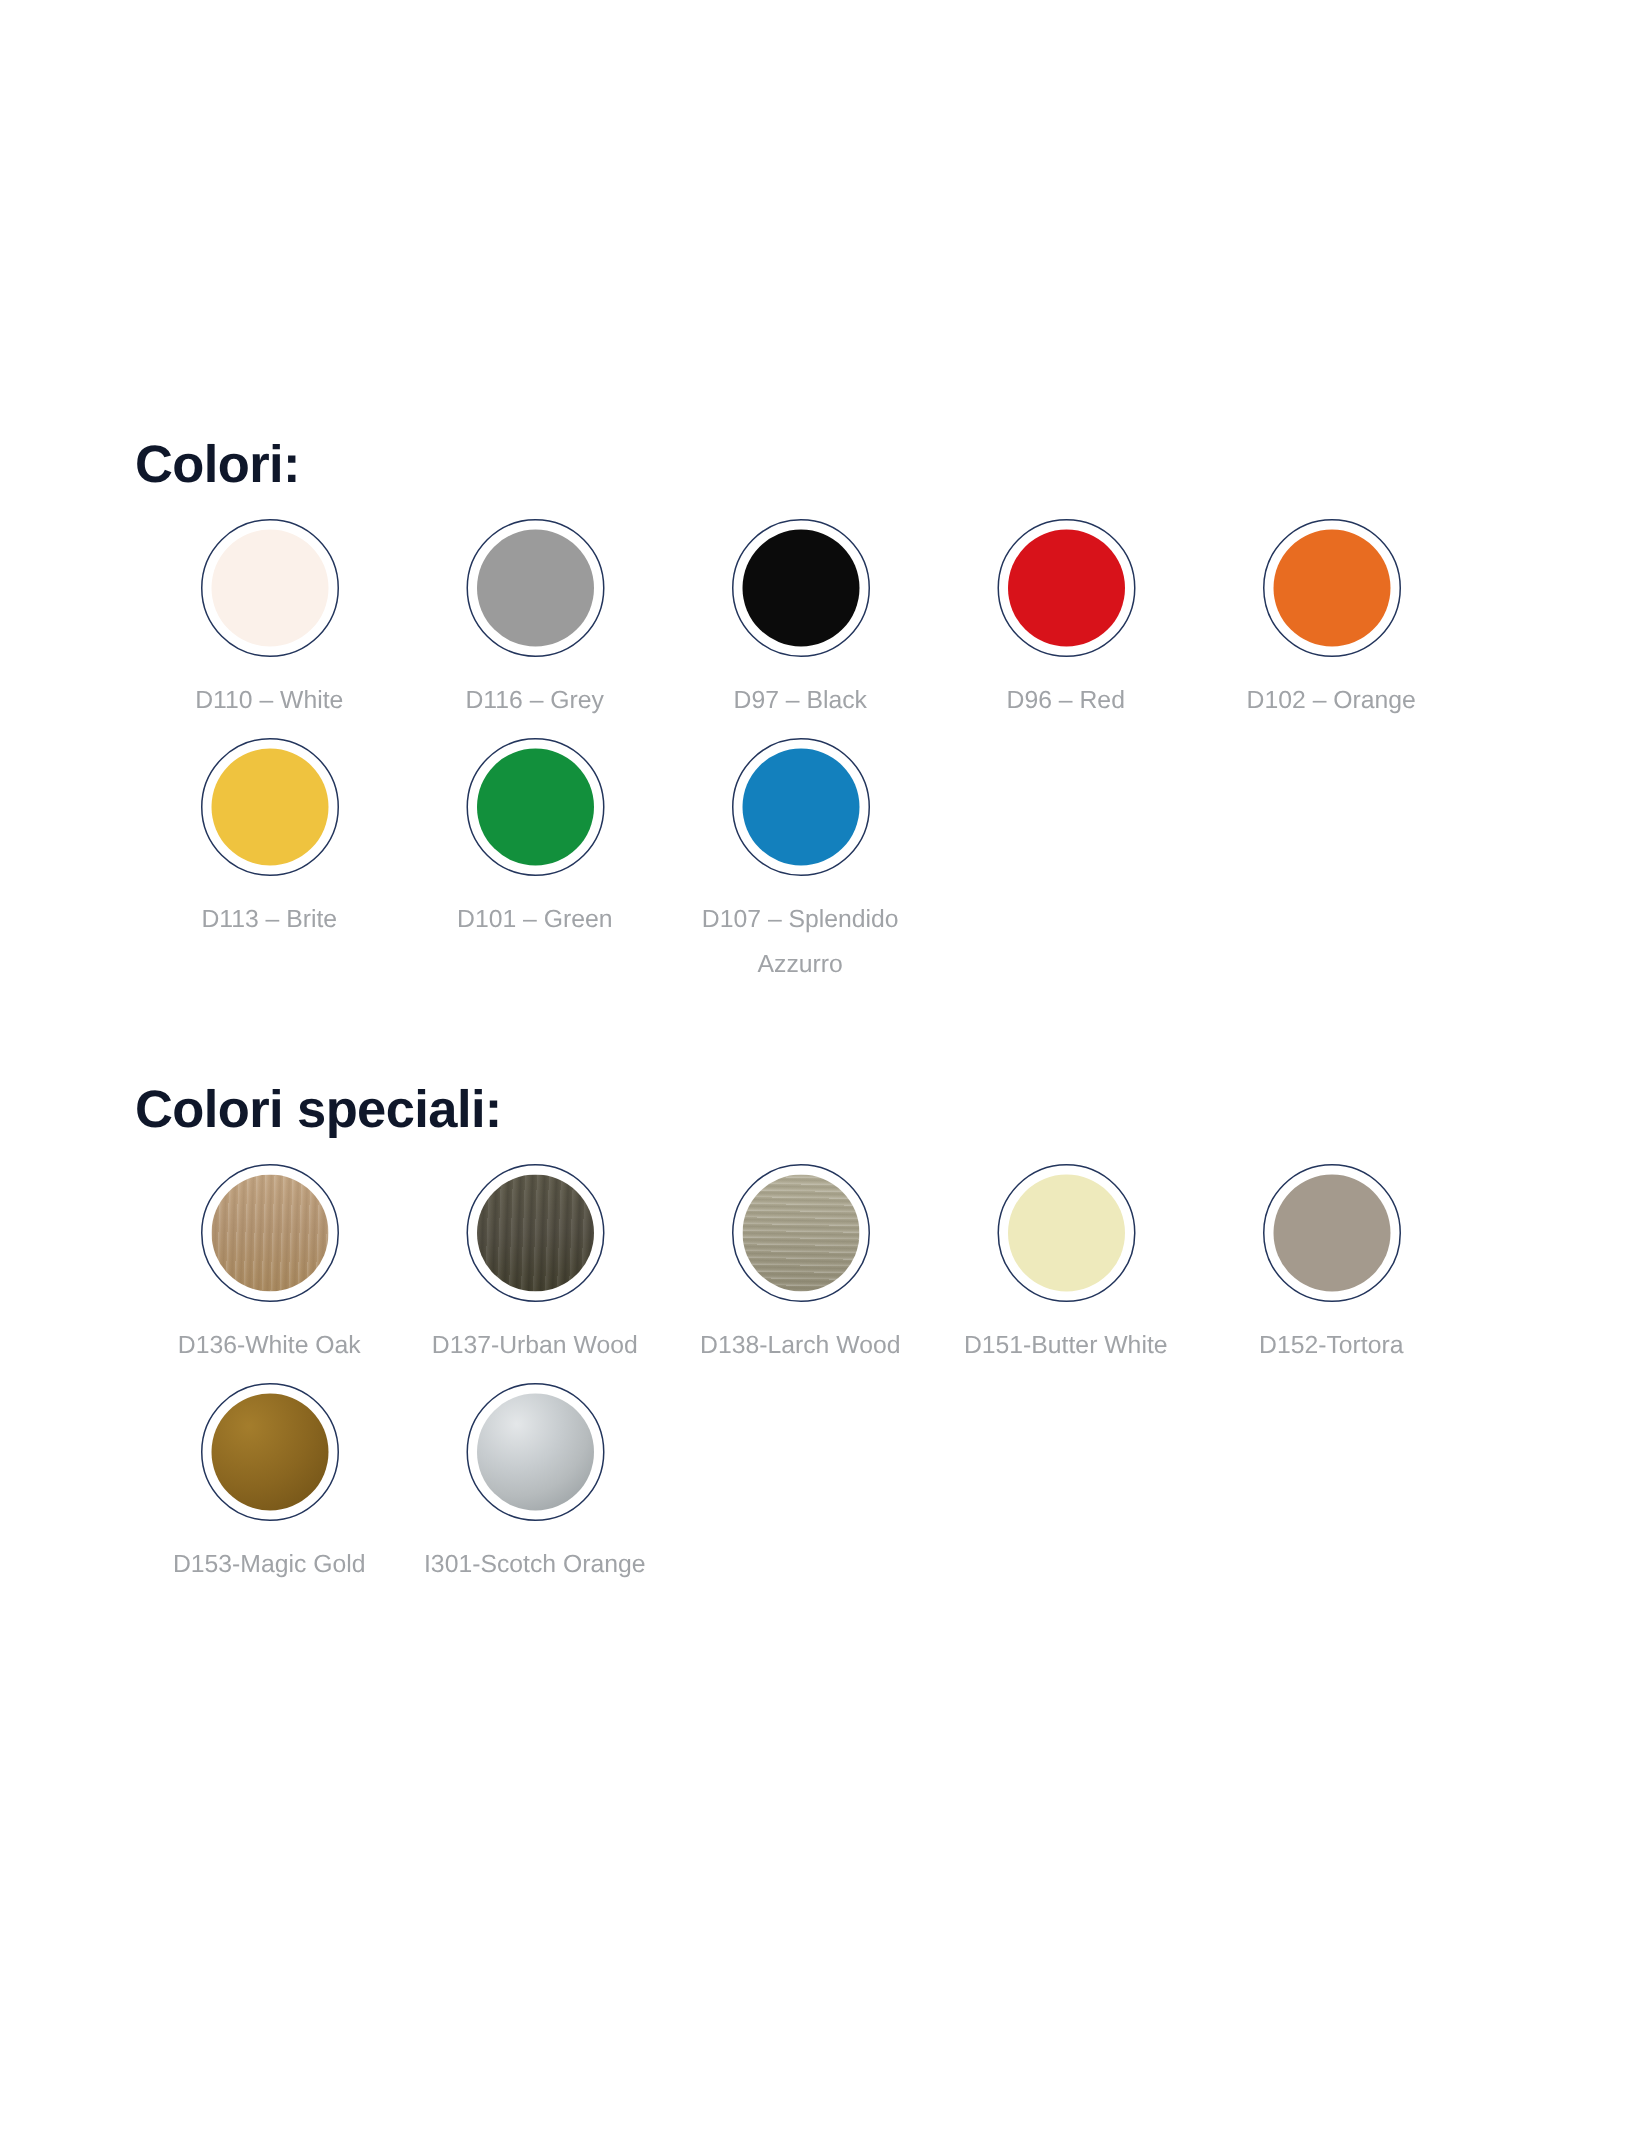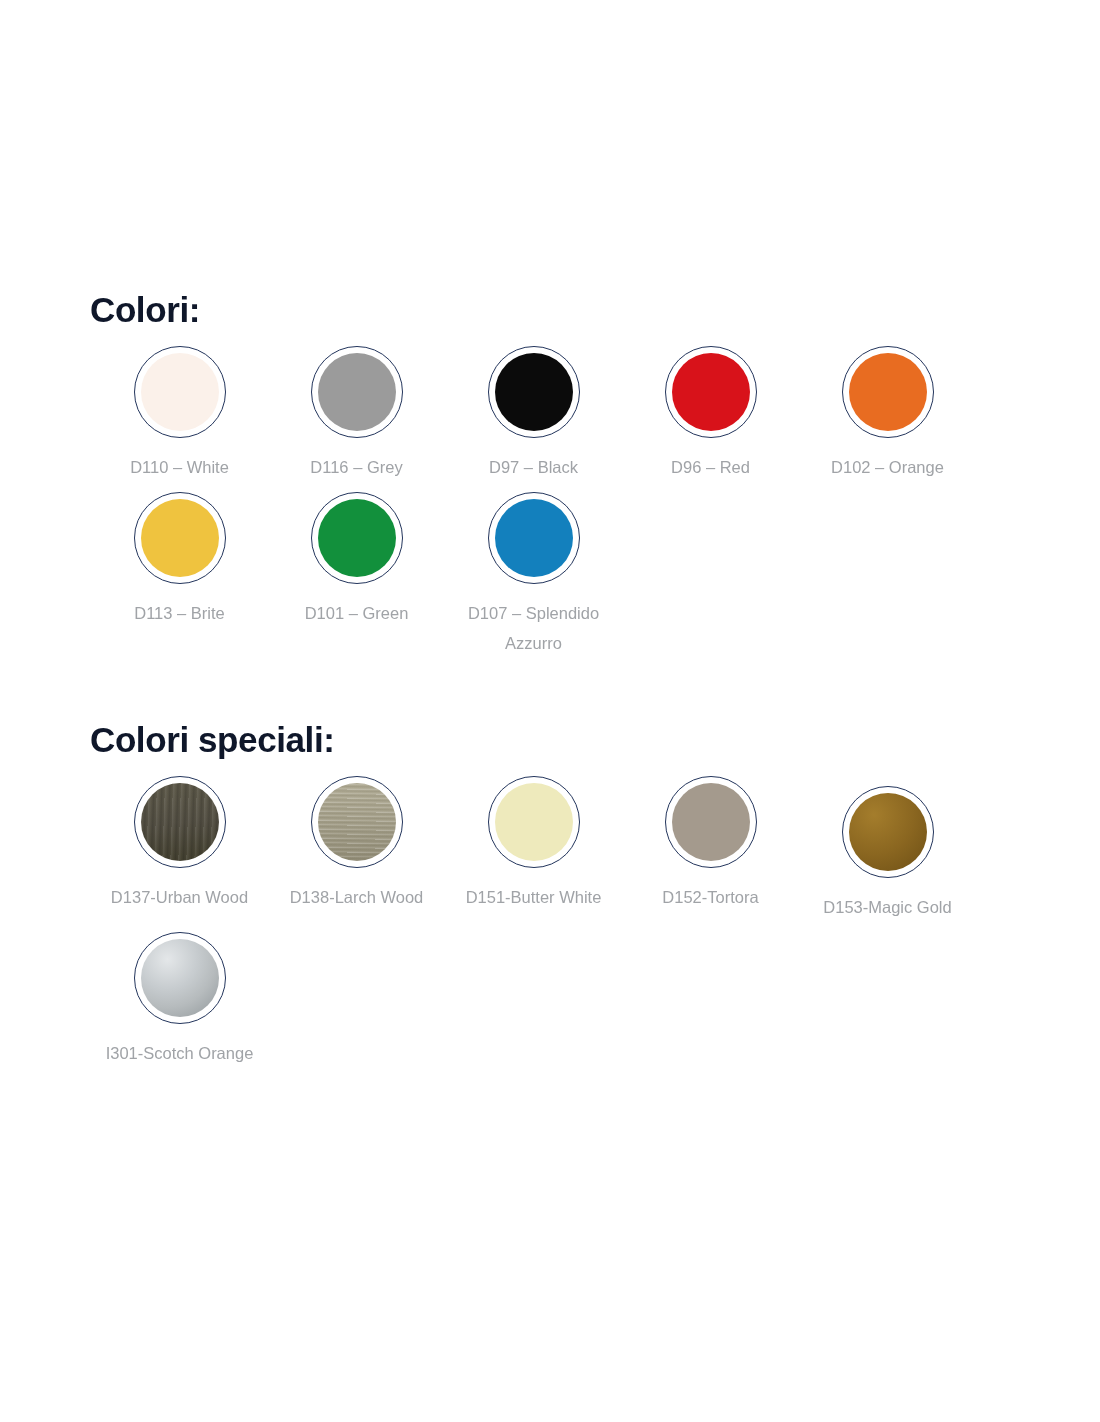--- a/index.html
+++ b/index.html
@@ -147,20 +147,26 @@
           <div class="swatch-label">D107 – Splendido Azzurro</div>
         </div>
       </div>
   </div>
 
   <div class="section" id="section-speciali">
     <h2 class="section-title">Colori speciali:</h2>
     <div class="swatch-grid">
         <div class="swatch-cell">
           <div class="swatch-ring">
+            <div class="swatch-disc" style="background:repeating-linear-gradient(92deg, rgba(255,255,255,.16) 0px, rgba(255,255,255,0) 2px, rgba(90,60,30,.10) 4px, rgba(255,255,255,0) 6px),linear-gradient(180deg, #c2a583 0%, #b49674 45%, #a8895f 100%)"></div>
+          </div>
+          <div class="swatch-label">D136-White Oak</div>
+        </div>
+        <div class="swatch-cell">
+          <div class="swatch-ring">
             <div class="swatch-disc" style="background:repeating-linear-gradient(92deg, rgba(255,255,255,.09) 0px, rgba(255,255,255,0) 3px, rgba(0,0,0,.14) 5px, rgba(0,0,0,0) 8px),linear-gradient(175deg, #5d5949 0%, #545044 50%, #43402f 100%)"></div>
           </div>
           <div class="swatch-label">D137-Urban Wood</div>
         </div>
         <div class="swatch-cell">
           <div class="swatch-ring">
             <div class="swatch-disc" style="background:repeating-linear-gradient(1deg, rgba(255,255,255,.22) 0px, rgba(255,255,255,0) 1.5px, rgba(90,85,60,.16) 3px, rgba(0,0,0,0) 4.5px),linear-gradient(180deg, #b2ad97 0%, #a5a08b 50%, #938e79 100%)"></div>
           </div>
           <div class="swatch-label">D138-Larch Wood</div>
         </div>

